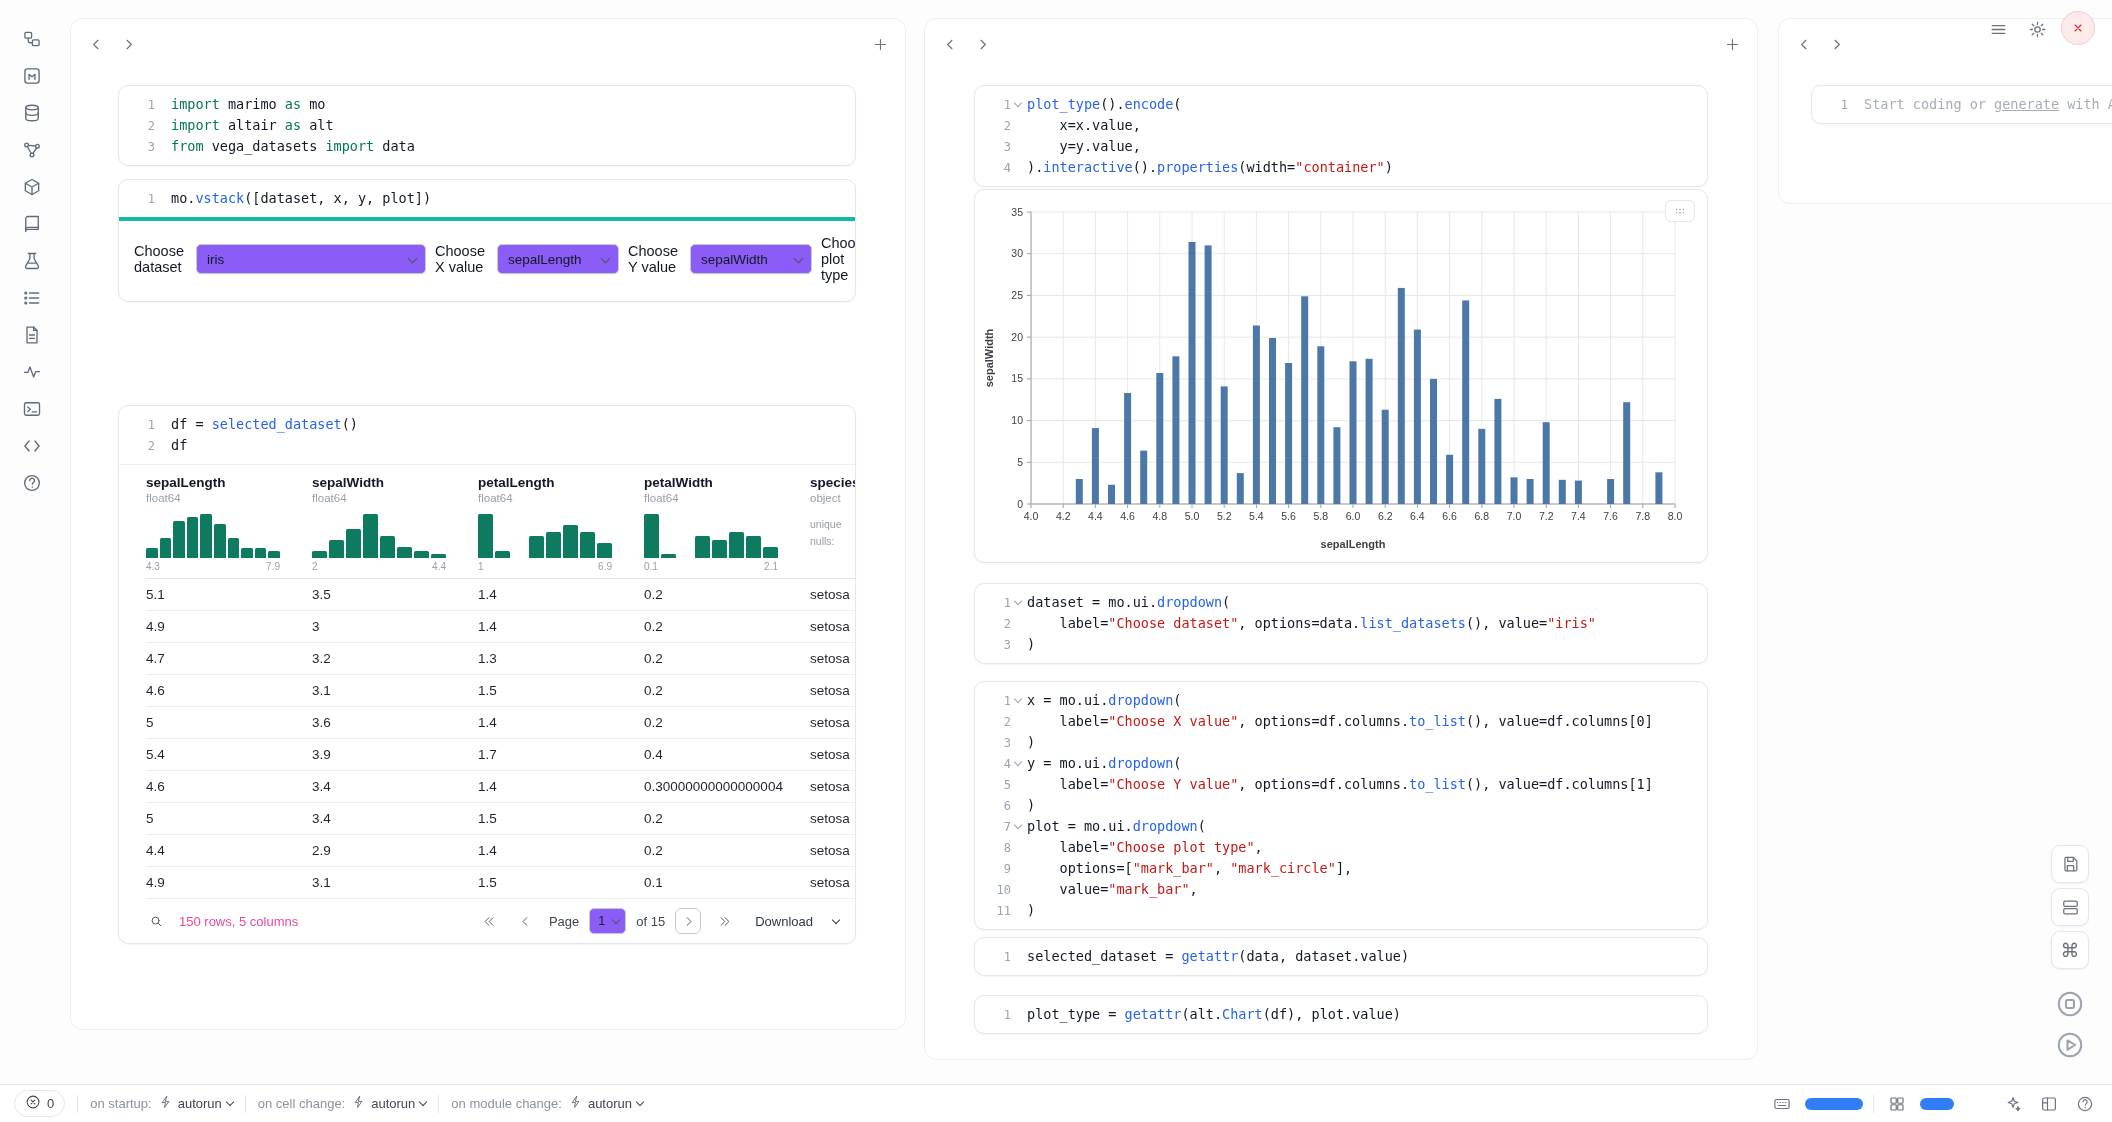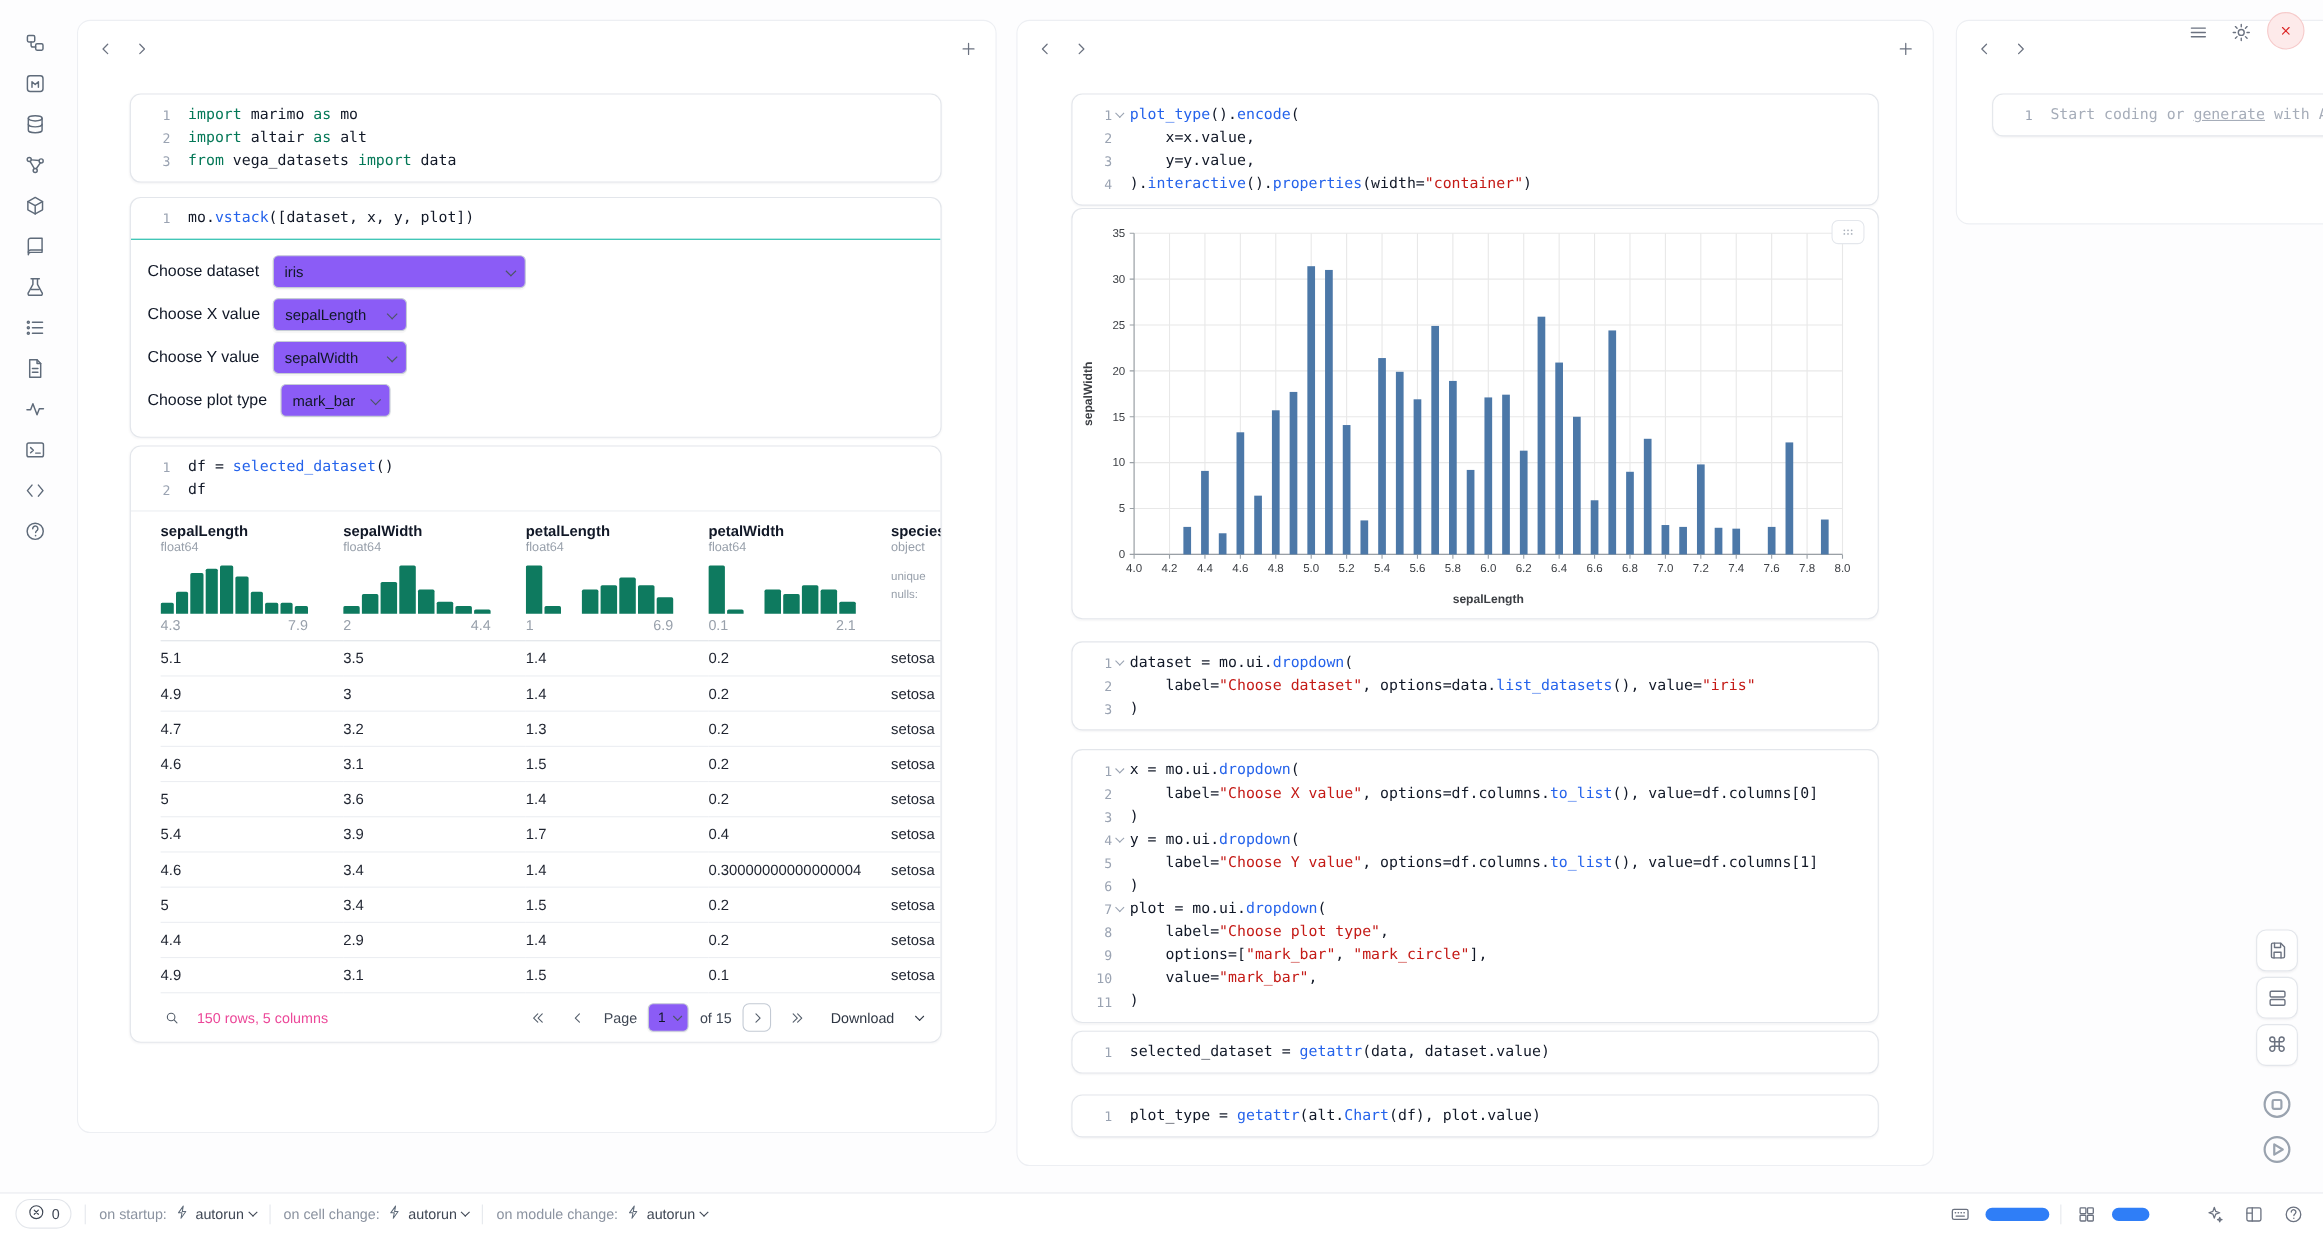--- a/index.html
+++ b/index.html
@@ -42,41 +42,41 @@
   .codearea { padding:8px 10px; cursor:text; }
   .cl { display:flex; line-height:20px; font-family:"DejaVu Sans Mono",monospace; font-size:13.5px; }
   .ln { width:26px; flex:none; text-align:right; color:#9aa3b2; font-size:12px; padding-top:1px; user-select:none; }
   .fold { width:16px; flex:none; position:relative; }
   .fold.has::after { content:""; position:absolute; left:4px; top:6px; width:5px; height:5px;
     border-right:1.4px solid #9aa3b2; border-bottom:1.4px solid #9aa3b2; transform:rotate(45deg); }
   .code { white-space:pre; color:#111827; }
   .kw { color:#047857; } .fn { color:#2563eb; } .str { color:#c41a16; }
 
   
-  .controls { border-top:1px solid #14b8a6; padding:14px 20px 18px 15px; display:flex; flex-direction:column; gap:9px; }
+  .controls { border-top:4px solid #14b8a6; padding:14px 20px 18px 15px; display:flex; flex-direction:row; gap:9px; }
   .ctl-row { display:flex; align-items:center; gap:12px; min-height:30px; }
   .ctl-label { font-size:14.5px; color:#111827; }
   .sel { position:relative; display:inline-flex; }
   .sel select { appearance:none; -webkit-appearance:none; border:1px solid #c6ccd6; border-radius:5px;
     background:#8b5cf6; height:30px; padding:0 26px 0 10px; font-family:"Liberation Sans","DejaVu Sans",sans-serif;
     font-size:13.5px; color:#111827; box-shadow:0 1px 1px rgba(0,0,0,.04); cursor:pointer; }
   .sel .sel-arrow { position:absolute; right:10px; top:11px; width:7px; height:7px; pointer-events:none;
     border-right:1.6px solid #4b5563; border-bottom:1.6px solid #4b5563; transform:rotate(45deg); }
   .sel.small select { height:26px; padding:0 20px 0 8px; font-size:12.5px; }
   .sel.small .sel-arrow { right:7px; top:9px; width:6px; height:6px; }
 
   
   .tbl-out { border-top:1px solid #eceef2; }
   .tbl { display:grid; grid-template-columns:repeat(5,166px); padding-left:27px; }
   .th { padding:10px 14px 6px 0; border-bottom:1px solid #dfe3e8; cursor:pointer; overflow:hidden; }
   .th-name { font-size:13.5px; font-weight:600; color:#111827; white-space:nowrap; }
   .th-type { font-size:11.5px; color:#98a0ab; margin-top:2px; }
   .hist { height:46px; width:134px; display:flex; align-items:flex-end; gap:2px; margin-top:8px; }
   .hbar { flex:1; background:var(--hist,#0e7a5f); border-radius:1.5px 1.5px 0 0; }
-  .minmax { width:134px; display:flex; justify-content:space-between; font-size:13px; color:#98a0ab; margin-top:3px;text-align:right; }
+  .minmax { width:134px; display:flex; justify-content:space-between; font-size:10px; color:#98a0ab; margin-top:3px;text-align:right; }
   .colstats { margin-top:12px; font-size:10.5px; color:#98a0ab; line-height:1.6; }
   .td { font-size:13.5px; color:#1f2430; padding:8px 14px 8px 0; border-bottom:1px solid #eceef2;
     white-space:nowrap; overflow:hidden; }
   .tbl-footer { display:flex; align-items:center; height:44px; padding:0 16px 0 24px; gap:10px; }
   .tf-summary { font-size:13px; color:#ec4899; }
   .tf-spacer { flex:1; }
   .pg-btn { width:26px; height:26px; display:flex; align-items:center; justify-content:center;
     background:none; border:none; color:#545e6b; cursor:pointer; border-radius:6px; }
   .pg-btn svg { width:15px; height:15px; }
   .pg-btn.focus { border:1px solid #c3cad4; }

